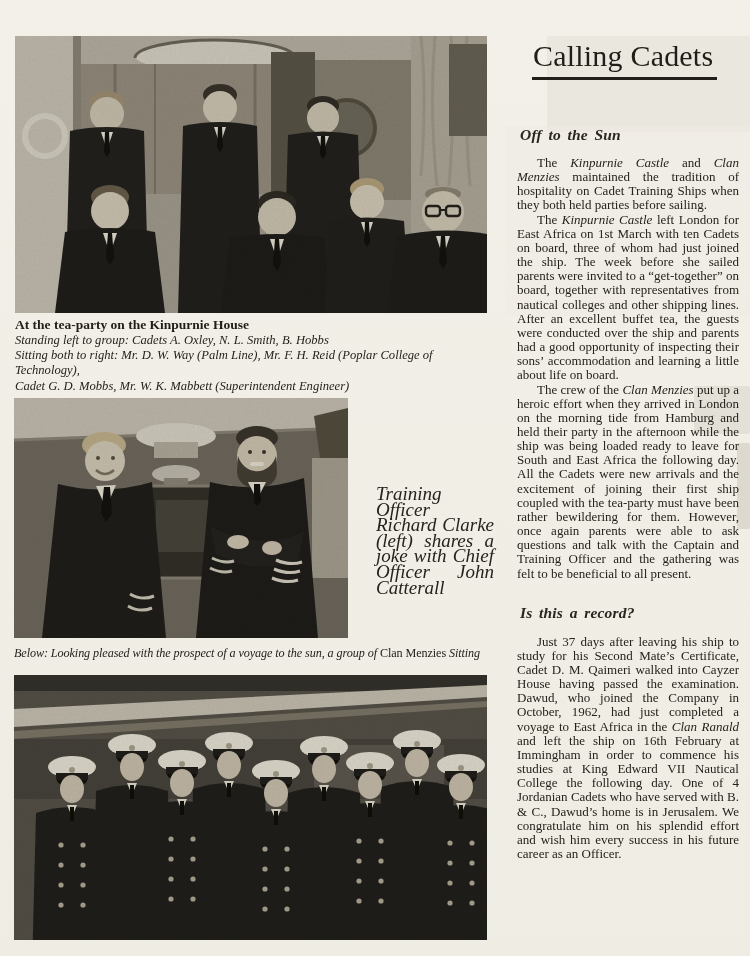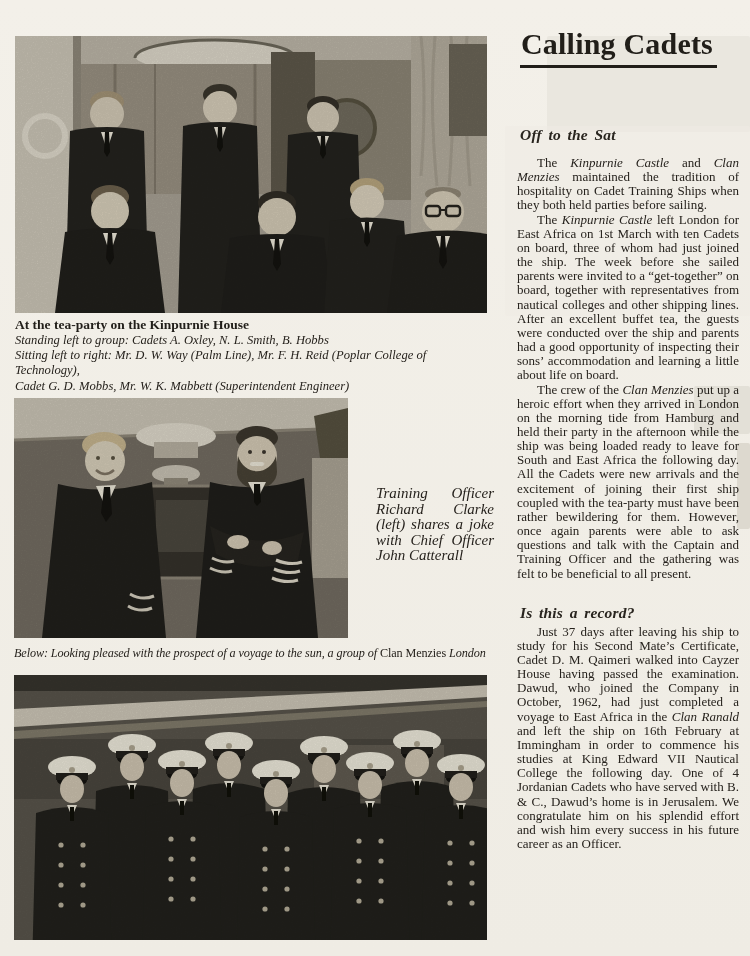--- a/index.html
+++ b/index.html
@@ -35,40 +35,40 @@
   
   .col-body{
     left:517px;top:126px;width:222px;
   }
   .sec-h{
     font-style:italic;font-weight:700;
     font-size:15.5px;line-height:18px;
     letter-spacing:.2px;word-spacing:2.5px;
     margin:0 0 12px 3px;color:#29251f;
   }
-  .sec-h2{margin-top:23px;margin-bottom:3px;}
+  .sec-h2{margin-top:23px;margin-bottom:13px;}
   .bp{
     margin:0;text-align:justify;text-indent:20px;
     font-size:13px;line-height:14.15px;
     color:#26221d;
   }
 
   
   .cap1{left:15px;top:317px;width:473px;}
   .cap1-head{
     font-weight:700;font-size:13.5px;line-height:16px;margin:0;color:#211e19;
   }
   .cap1-line{
     font-style:italic;font-size:12.6px;line-height:15.2px;margin:0;color:#26221d;
   }
   .cap1-line.centered{}
 
   .cap2{
     left:376px;top:486px;width:118px;
-    font-style:italic;font-size:15px;line-height:15.6px;
+    font-style:italic;font-size:19px;line-height:15.6px;
     text-align:justify;color:#26221d;
   }
   .cap3{
     left:14px;top:646px;width:492px;
     font-style:italic;font-size:12.2px;line-height:15px;
     letter-spacing:-.1px;white-space:nowrap;color:#26221d;
   }
   .cap3 i{}
   .cap3 .rom{font-style:normal;}
 </style>
@@ -162,21 +162,21 @@
         <polygon points="421,200 435,200 428,221" fill="#e8e3d5"></polygon>
         <polygon points="426,200 430,200 432,226 428,233 424,226" fill="#14130f"></polygon>
       </g>
       <rect width="472" height="277" filter="url(#g1)" opacity="0.11"></rect>
     </svg>
   </div>
 
   <div class="abs cap1">
     <p class="cap1-head">At the tea-party on the Kinpurnie House</p>
     <p class="cap1-line">Standing left to group: Cadets A. Oxley, N. L. Smith, B. Hobbs</p>
-    <p class="cap1-line">Sitting left to right: Mr. D. W. Way (Palm Line), Mr. F. H. Reid (Poplar College of Technology),</p>
+    <p class="cap1-line">Sitting both to right: Mr. D. W. Way (Palm Line), Mr. F. H. Reid (Poplar College of Technology),</p>
     <p class="cap1-line centered">Cadet G. D. Mobbs, Mr. W. K. Mabbett (Superintendent Engineer)</p>
   </div>
 
   <div class="photo" style="left:14px;top:398px;width:334px;height:240px;">
     <svg viewBox="0 0 334 240" preserveAspectRatio="none">
       <defs>
         <filter id="g2">
             <feTurbulence type="fractalNoise" baseFrequency="0.8" numOctaves="2" result="n"></feTurbulence>
           <feColorMatrix in="n" type="matrix" values="0 0 0 0 0  0 0 0 0 0  0 0 0 0 0  0.7 0.7 0.7 0 0"></feColorMatrix>
           </filter>
@@ -221,21 +221,21 @@
         <ellipse cx="258" cy="150" rx="10" ry="7" fill="#cdc3af"></ellipse>
         <path d="M262,162 q14,6 26,2 M260,171 q14,6 26,2 M258,180 q14,6 26,2" fill="none" stroke="#d8d2c3" stroke-width="3"></path>
         <path d="M198,160 q12,6 22,3 M196,170 q12,6 22,3" fill="none" stroke="#cfc9ba" stroke-width="3"></path>
       </g>
       <rect width="334" height="240" filter="url(#g2)" opacity="0.11"></rect>
     </svg>
   </div>
 
   <div class="abs cap2">Training Officer Richard Clarke (left) shares a joke with Chief Officer John Catterall</div>
 
-  <div class="abs cap3"><i>Below: Looking pleased with the prospect of a voyage to the sun, a group of </i><span class="rom">Clan Menzies</span><i> London</i></div>
+  <div class="abs cap3"><i>Below: Looking pleased with the prospect of a voyage to the sun, a group of </i><span class="rom">Clan Menzies</span><i> Sitting</i></div>
 
   <div class="photo" style="left:14px;top:675px;width:473px;height:265px;">
     <svg viewBox="0 0 473 265" preserveAspectRatio="none">
       <defs>
         <filter id="g3">
             <feTurbulence type="fractalNoise" baseFrequency="0.8" numOctaves="2" result="n"></feTurbulence>
           <feColorMatrix in="n" type="matrix" values="0 0 0 0 0  0 0 0 0 0  0 0 0 0 0  0.7 0.7 0.7 0 0"></feColorMatrix>
           </filter>
         <g id="capfig">
           <ellipse cx="0" cy="-16" rx="24" ry="11" fill="#e9e5d7"></ellipse>
@@ -330,24 +330,24 @@
           <circle cx="436" cy="208" r="2.6"></circle>
             <circle cx="458" cy="208" r="2.6"></circle>
           <circle cx="436" cy="228" r="2.6"></circle>
             <circle cx="458" cy="228" r="2.6"></circle>
         </g>
       </g>
       <rect width="473" height="265" filter="url(#g3)" opacity="0.11"></rect>
     </svg>
   </div>
 
-  <h1 class="abs masthead" style="margin:0;font-weight:700;">Calling Cadets</h1>
+  <h1 class="abs masthead" style="margin:12px;font-weight:400;">Calling Cadets</h1>
 
   <div class="abs col-body">
-    <h2 class="sec-h">Off to the Sat</h2>
+    <h2 class="sec-h">Off to the Sun</h2>
     <p class="bp"><span class="rom">The </span><i>Kinpurnie Castle</i><span class="rom"> and </span><i>Clan Menzies</i><span class="rom"> maintained the tradition of hospitality on Cadet Training Ships when they both held parties before sailing.</span></p>
     <p class="bp"><span class="rom">The </span><i>Kinpurnie Castle</i><span class="rom"> left London for East Africa on 1st March with ten Cadets on board, three of whom had just joined the ship. The week before she sailed parents were invited to a “get-together” on board, together with representatives from nautical colleges and other shipping lines. After an excellent buffet tea, the guests were conducted over the ship and parents had a good opportunity of inspecting their sons’ accommodation and learning a little about life on board.</span></p>
     <p class="bp"><span class="rom">The crew of the </span><i>Clan Menzies</i><span class="rom"> put up a heroic effort when they arrived in London on the morning tide from Hamburg and held their party in the afternoon while the ship was being loaded ready to leave for South and East Africa the following day. All the Cadets were new arrivals and the excitement of joining their first ship coupled with the tea-party must have been rather bewildering for them. However, once again parents were able to ask questions and talk with the Captain and Training Officer and the gathering was felt to be beneficial to all present.</span></p>
 
     <h2 class="sec-h sec-h2">Is this a record?</h2>
     <p class="bp"><span class="rom">Just 37 days after leaving his ship to study for his Second Mate’s Certificate, Cadet D. M. Qaimeri walked into Cayzer House having passed the examination. Dawud, who joined the Company in October, 1962, had just completed a voyage to East Africa in the </span><i>Clan Ranald</i><span class="rom"> and left the ship on 16th February at Immingham in order to commence his studies at King Edward VII Nautical College the following day. One of 4 Jordanian Cadets who have served with B. &amp; C., Dawud’s home is in Jerusalem. We congratulate him on his splendid effort and wish him every success in his future career as an Officer.</span></p>
   </div>
 
 </div>
 

